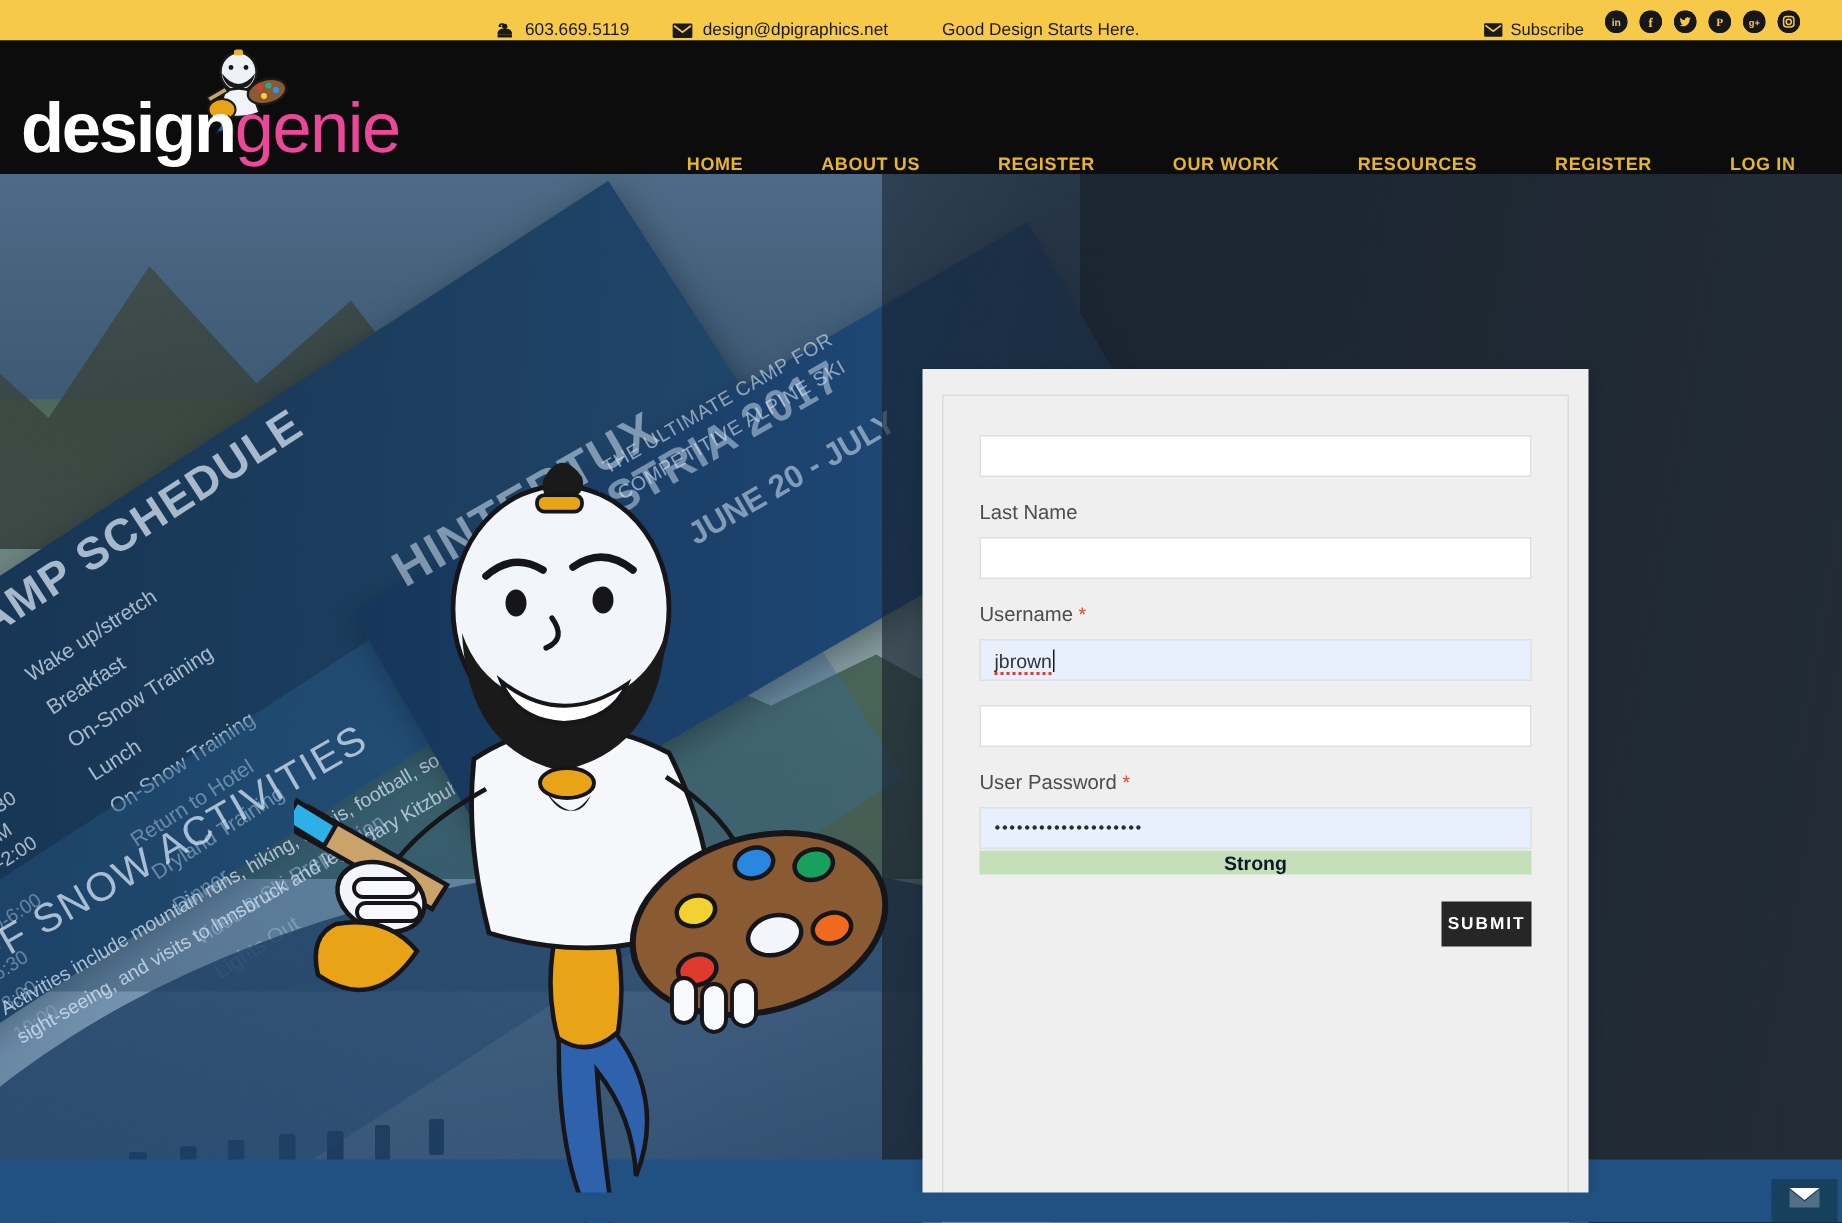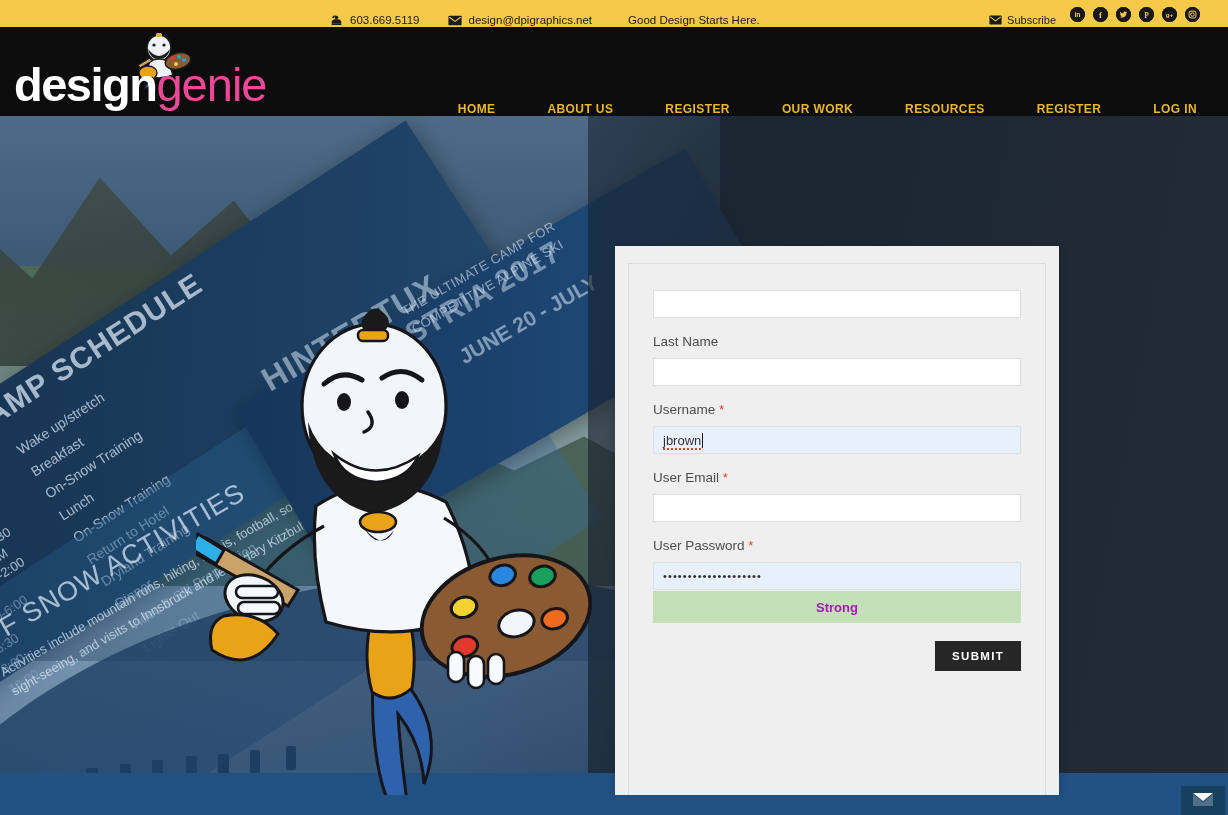--- a/index.html
+++ b/index.html
@@ -199,30 +199,30 @@
   .typed .txt {
     border-bottom: 2px dotted #e03b2f;
     padding-bottom: 0px;
   }
   .caret {
     display: inline-block; width: 1px; height: 15px;
     background: #1a1a1a; vertical-align: -3px; margin-left: 1px;
   }
   .pw-dots { letter-spacing: 1.1px; font-size: 11px; color: #2c2c2c; }
   .strength {
-    width: 368px; height: 32px; margin-top: 1px;
-    background: #c3e0b9; color: #a21caf;
+    width: 368px; height: 16px; margin-top: 1px;
+    background: #c3e0b9; color: #0f172a;
     display: flex; align-items: center; justify-content: center;
     font-size: 13px; font-weight: bold;
   }
   .submit-row { width: 368px; display: flex; justify-content: flex-end; margin-top: 18px; }
   .submit-btn {
     background: #262626; color: #ffffff;
     font-size: 11.5px; font-weight: bold; letter-spacing: 1.3px;
-    padding: 9px 17px; border: none; cursor: pointer;
+    padding: 9px 4px; border: none; cursor: pointer;
   }
 
   
   .contact-tab {
     position: absolute; right: 3px; bottom: 0;
     width: 44px; height: 29px;
     background: #17405f;
     display: flex; align-items: center; justify-content: center;
   }
 </style>
@@ -474,21 +474,20 @@
           </div>
 
           <div class="field">
             <label><span>Username</span> <span class="req">*</span></label>
             <div class="inp filled">
               <span class="typed"><span class="txt">jbrown</span><span class="caret"></span></span>
             </div>
           </div>
 
           <div class="field">
-            <label><span>User Email</span> <span class="req">*</span></label>
             <div class="inp">
               <span></span>
             </div>
           </div>
 
           <div class="field" style="margin-bottom:0;">
             <label><span>User Password</span> <span class="req">*</span></label>
             <div class="inp filled">
               <span class="pw-dots">••••••••••••••••••••</span>
             </div>

